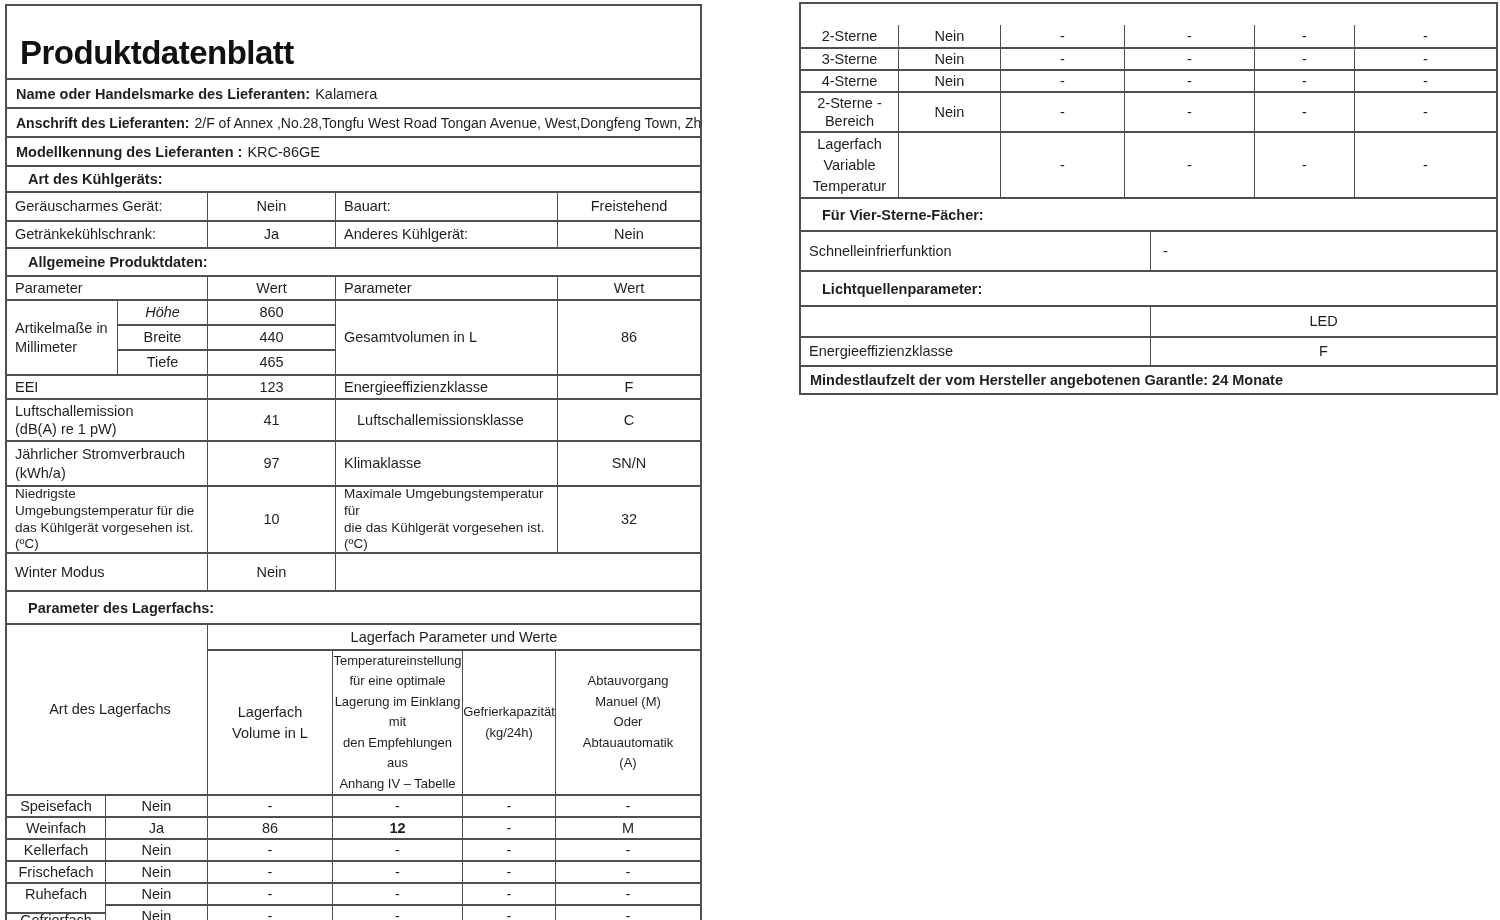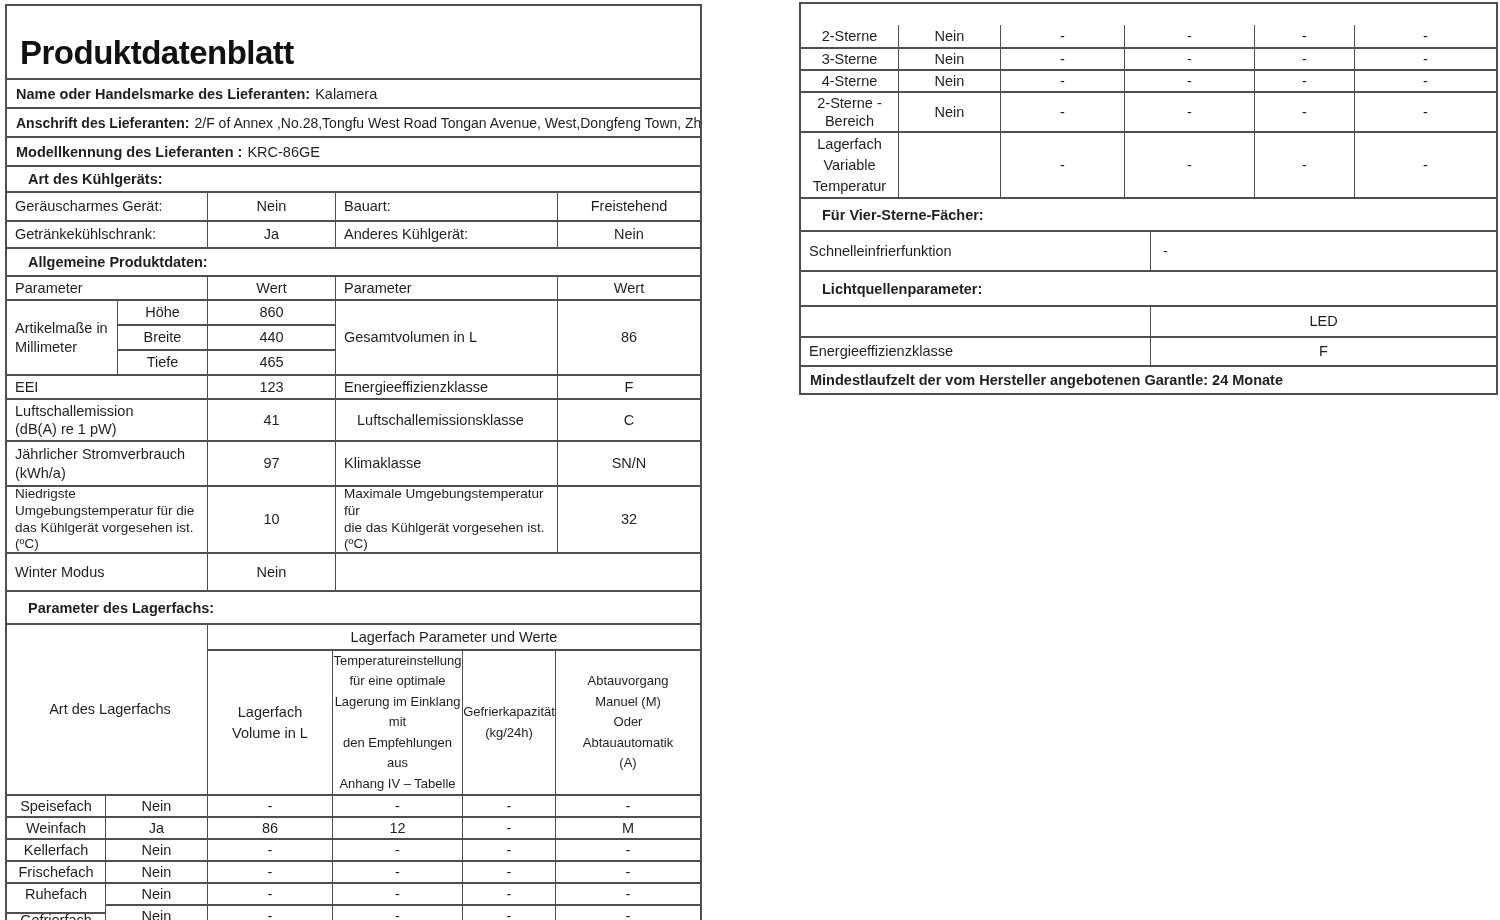--- a/index.html
+++ b/index.html
@@ -86,21 +86,21 @@
   <div class="sec sec-head h28">Allgemeine Produktdaten:</div>
 
   <div class="sec grid" id="allg-grid">
     <div class="cell" style="grid-column:1/3;grid-row:1;">Parameter</div>
     <div class="cell bl c" style="grid-column:3;grid-row:1;">Wert</div>
     <div class="cell bl" style="grid-column:4;grid-row:1;">Parameter</div>
     <div class="cell bl c" style="grid-column:5;grid-row:1;">Wert</div>
 
     <div class="cell bt pre" style="grid-column:1;grid-row:2/5;">Artikelmaße in
 Millimeter</div>
-    <div class="cell bl bt c" style="grid-column:2;grid-row:2;">Höhe</div>
+    <div class="cell bl bt c" style="grid-column:2;grid-row:2;font-style:italic;">Höhe</div>
     <div class="cell bl bt c" style="grid-column:3;grid-row:2;">860</div>
     <div class="cell bl bt c" style="grid-column:2;grid-row:3;">Breite</div>
     <div class="cell bl bt c" style="grid-column:3;grid-row:3;">440</div>
     <div class="cell bl bt c" style="grid-column:2;grid-row:4;">Tiefe</div>
     <div class="cell bl bt c" style="grid-column:3;grid-row:4;">465</div>
     <div class="cell bl bt" style="grid-column:4;grid-row:2/5;">Gesamtvolumen in L</div>
     <div class="cell bl bt c" style="grid-column:5;grid-row:2/5;">86</div>
 
     <div class="cell bt" style="grid-column:1/3;grid-row:5;">EEI</div>
     <div class="cell bl bt c" style="grid-column:3;grid-row:5;">123</div>
@@ -158,21 +158,21 @@
     <div class="cell bt c" style="grid-column:1;grid-row:3;">Speisefach</div>
     <div class="cell bl bt c" style="grid-column:2;grid-row:3;">Nein</div>
     <div class="cell bl bt c" style="grid-column:3;grid-row:3;">-</div>
     <div class="cell bl bt c" style="grid-column:4;grid-row:3;">-</div>
     <div class="cell bl bt c" style="grid-column:5;grid-row:3;">-</div>
     <div class="cell bl bt c" style="grid-column:6;grid-row:3;">-</div>
 
     <div class="cell bt c" style="grid-column:1;grid-row:4;">Weinfach</div>
     <div class="cell bl bt c" style="grid-column:2;grid-row:4;">Ja</div>
     <div class="cell bl bt c" style="grid-column:3;grid-row:4;">86</div>
-    <div class="cell bl bt c" style="grid-column:4;grid-row:4;">12</div>
+    <div class="cell bl bt c" style="grid-column:4;grid-row:4;font-weight:bold;">12</div>
     <div class="cell bl bt c" style="grid-column:5;grid-row:4;">-</div>
     <div class="cell bl bt c" style="grid-column:6;grid-row:4;">M</div>
 
     <div class="cell bt c" style="grid-column:1;grid-row:5;">Kellerfach</div>
     <div class="cell bl bt c" style="grid-column:2;grid-row:5;">Nein</div>
     <div class="cell bl bt c" style="grid-column:3;grid-row:5;">-</div>
     <div class="cell bl bt c" style="grid-column:4;grid-row:5;">-</div>
     <div class="cell bl bt c" style="grid-column:5;grid-row:5;">-</div>
     <div class="cell bl bt c" style="grid-column:6;grid-row:5;">-</div>
 

